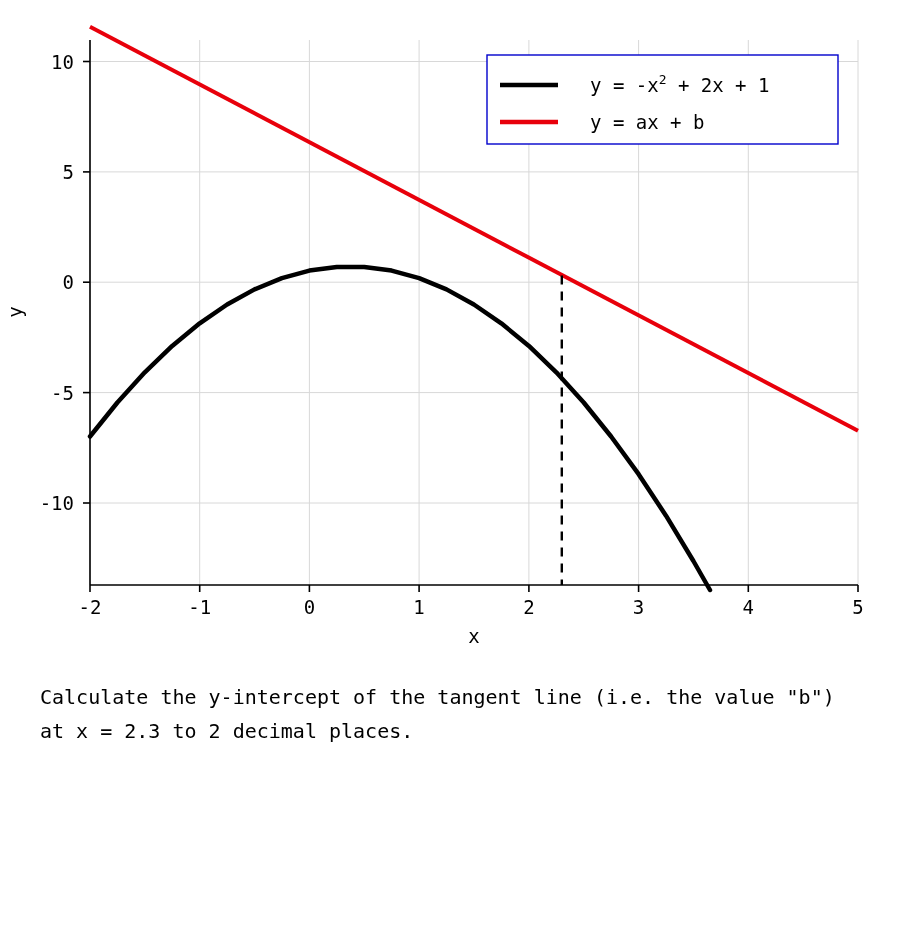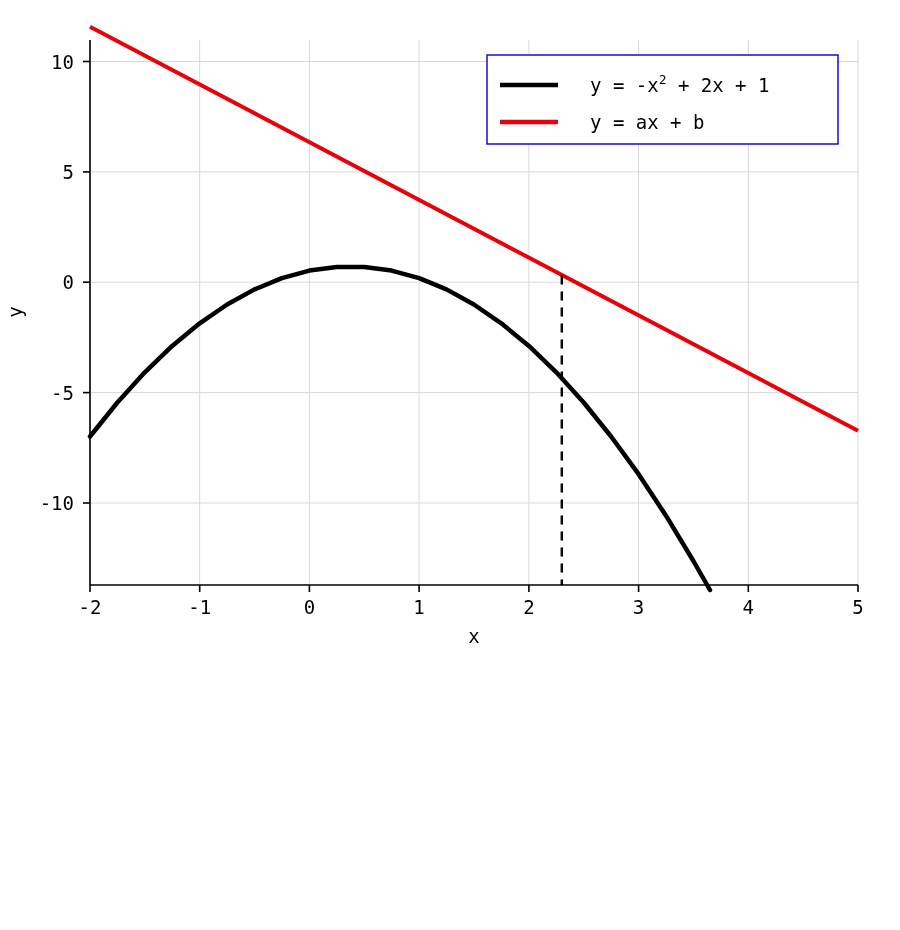--- a/index.html
+++ b/index.html
@@ -141,14 +141,15 @@
       <rect x="487" y="55" width="351" height="89" fill="#ffffff" stroke="#0000cc" stroke-width="1.4"></rect>
       <line x1="500" y1="85" x2="558" y2="85" stroke="#000000" stroke-width="4.5"></line>
       <text class="legend-label" x="590" y="92">
         <tspan>y = -x</tspan><tspan class="legend-sup" dy="-8">2</tspan><tspan dy="8"> + 2x + 1</tspan>
       </text>
       <line x1="500" y1="122" x2="558" y2="122" stroke="#e8000b" stroke-width="4.5"></line>
       <text class="legend-label" x="590" y="129">y = ax + b</text>
     </g>
   </svg>
 
+  <div id="question">Calculate the y-intercept of the tangent line (i.e. the value "b") at x = 2.3 to 2 decimal places.</div>
 
 </div>
 
 </body></html>

